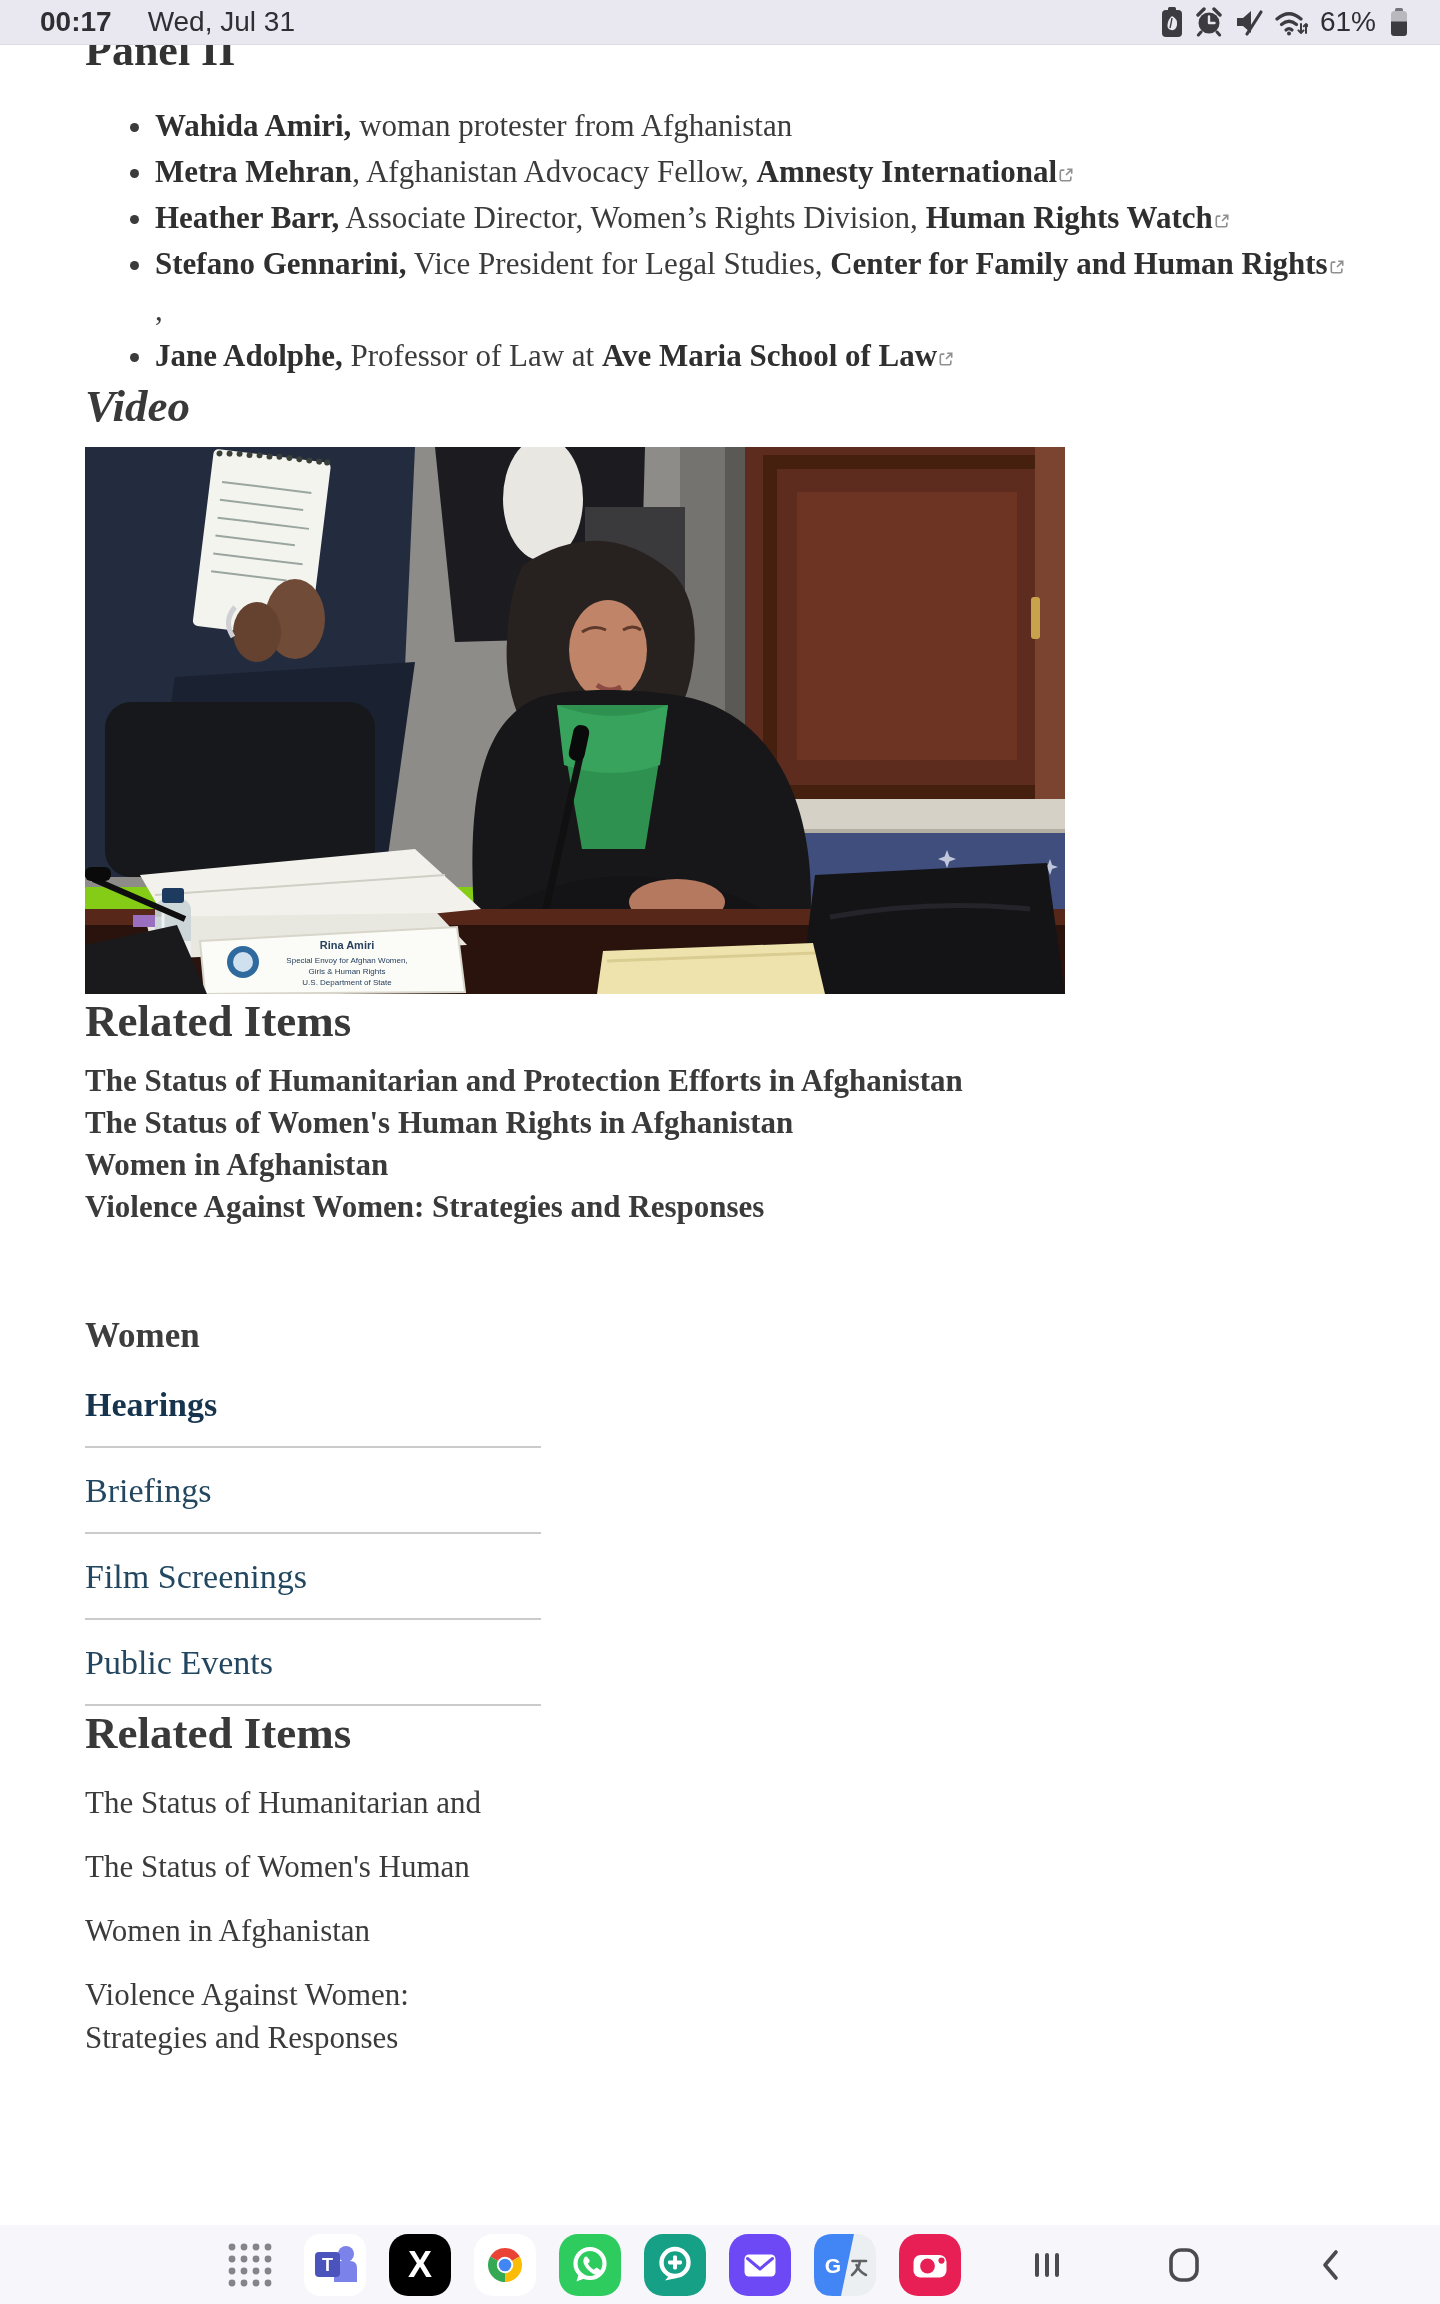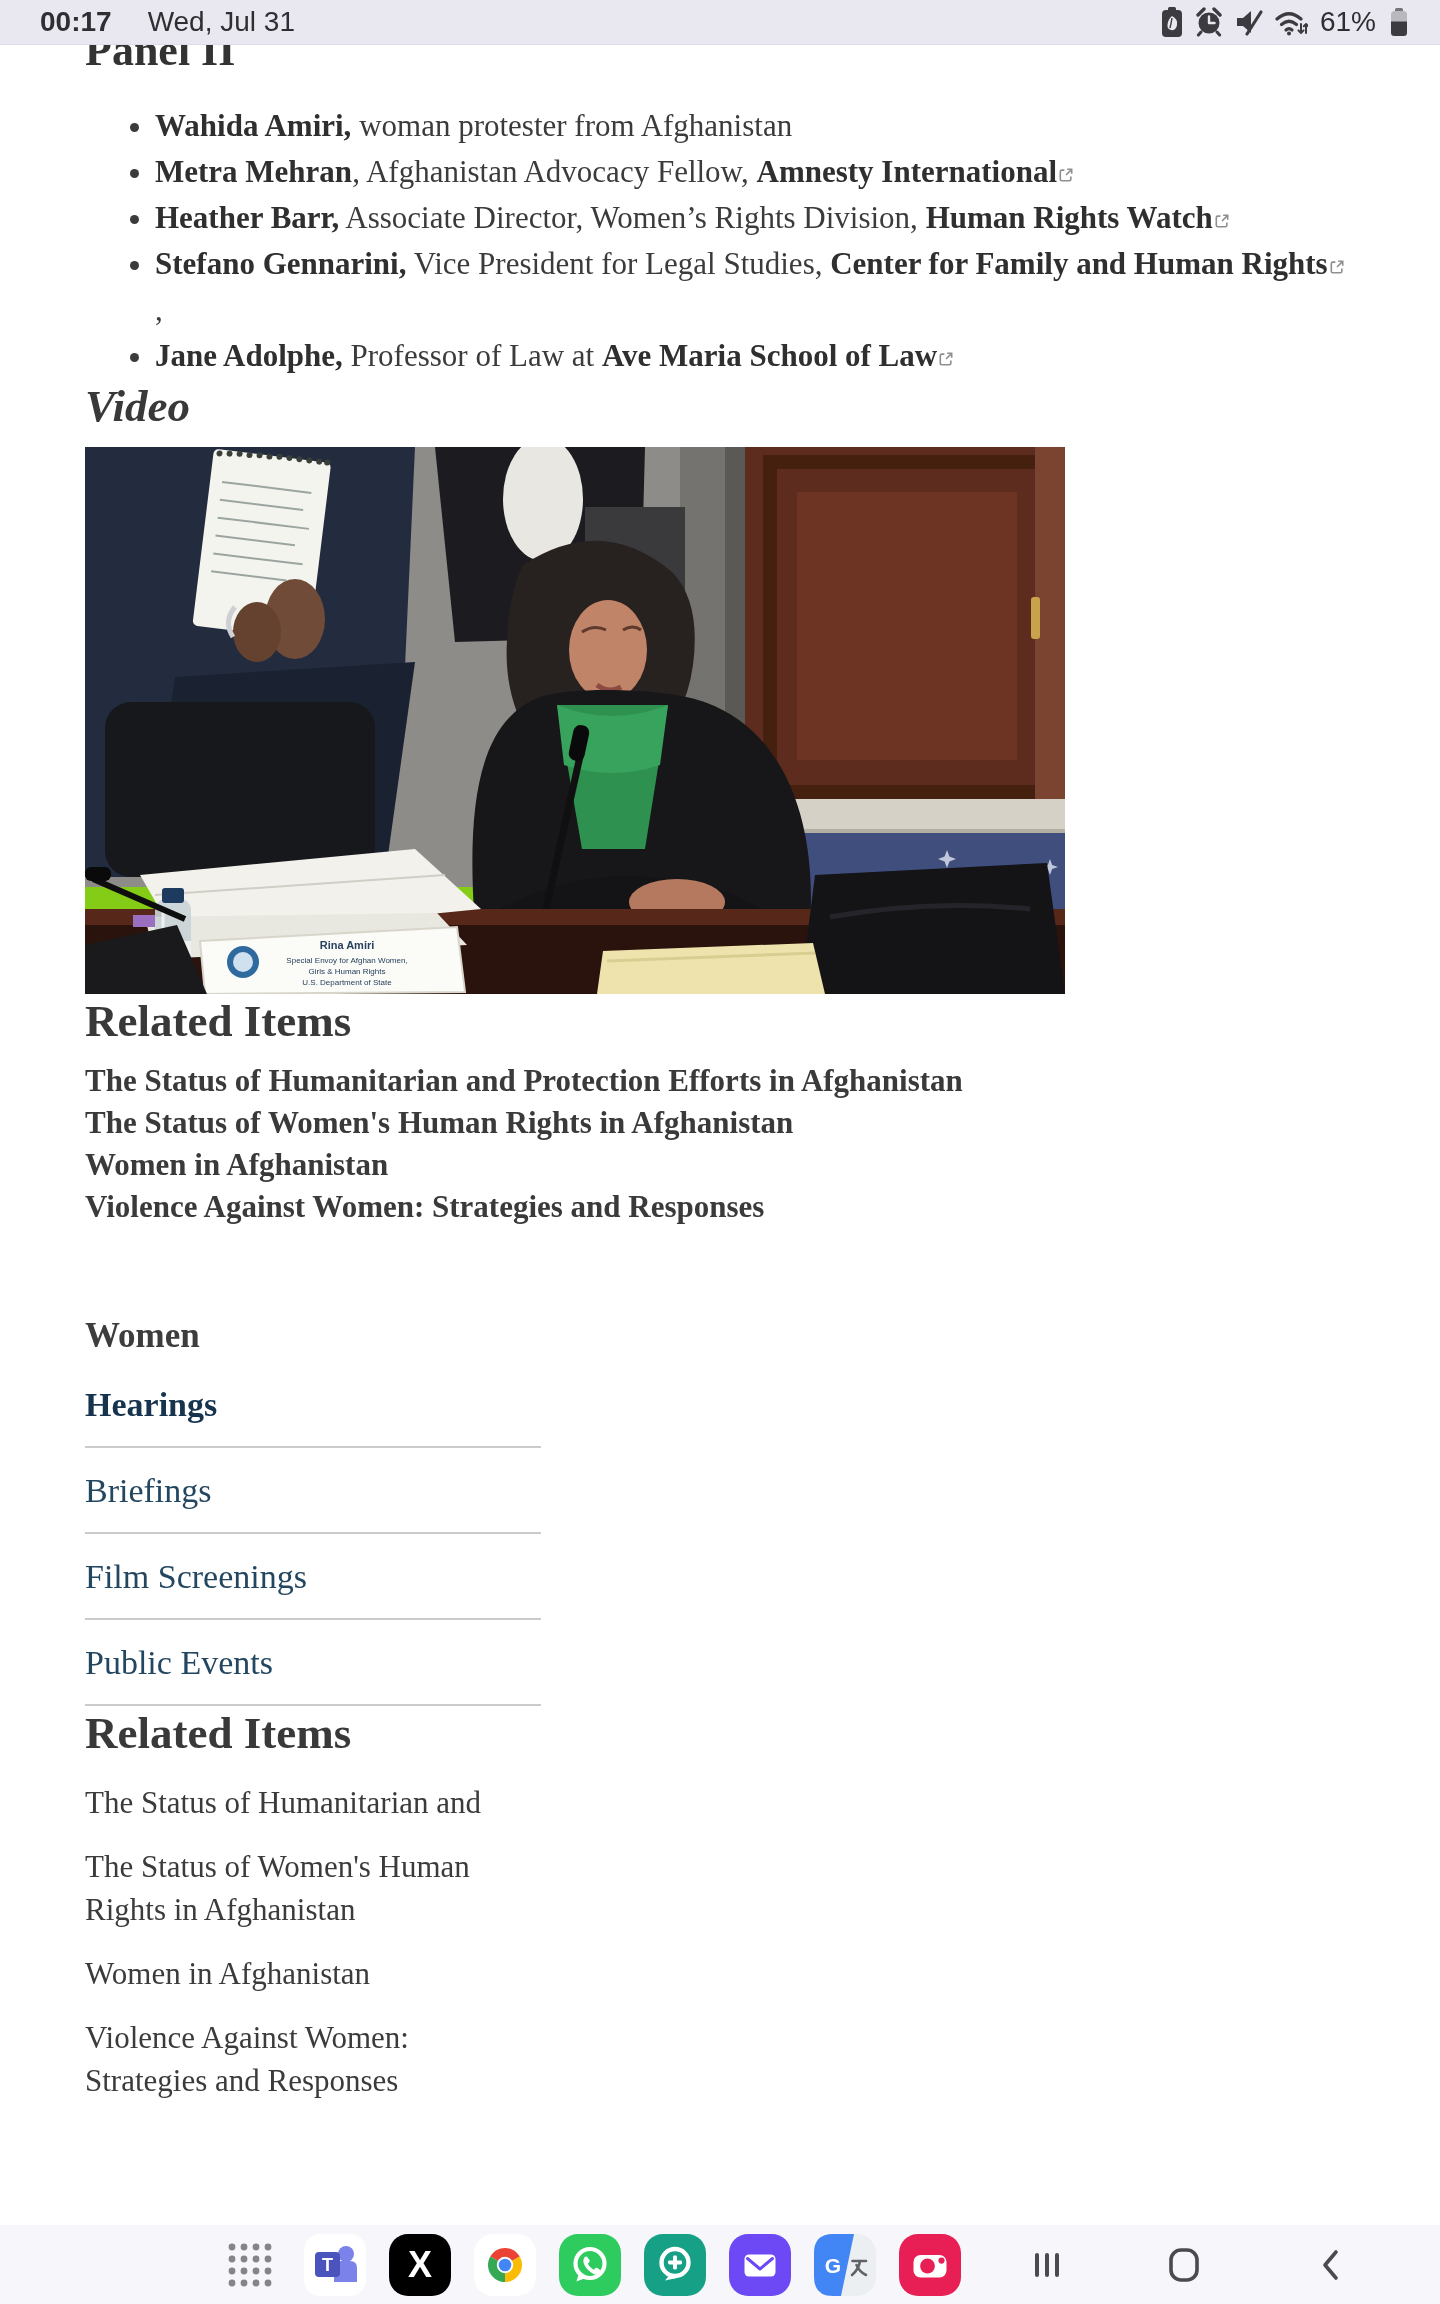--- a/index.html
+++ b/index.html
@@ -247,21 +247,20 @@
     <div class="event-row"><a href="#">Public Events</a></div>
   </div>
 
   <h2 class="sec rel-bot-h">Related Items</h2>
   <div class="rel-bot-links">
     <a class="rb" href="#">
         <span>The Status of Humanitarian and</span>
       </a>
     <a class="rb" href="#">
         <span>The Status of Women's Human</span>
-        <span>Rights in Afghanistan</span>
       </a>
     <a class="rb" href="#">
         <span>Women in Afghanistan</span>
       </a>
     <a class="rb" href="#">
         <span>Violence Against Women:</span>
         <span>Strategies and Responses</span>
       </a>
   </div>
 </div>

